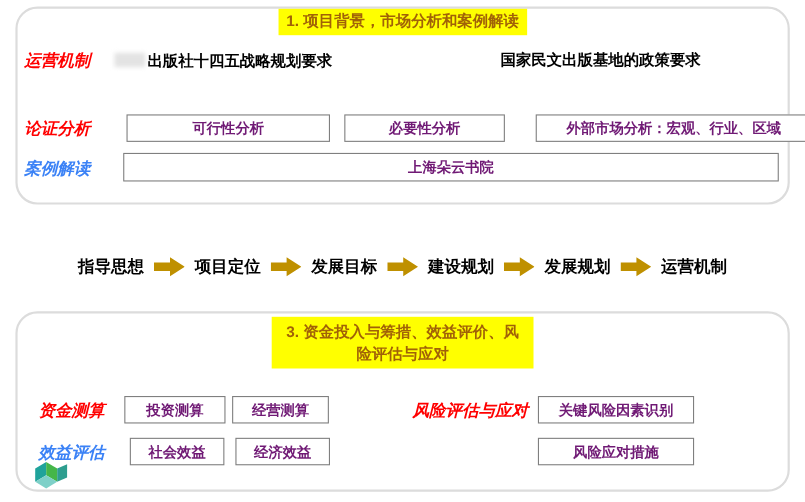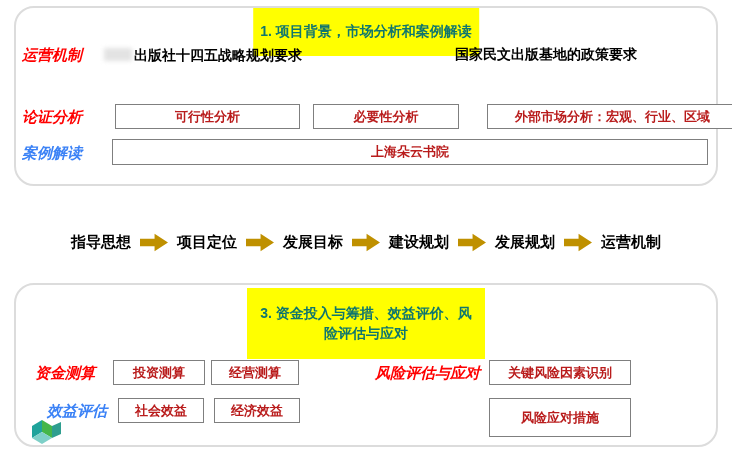--- a/index.html
+++ b/index.html
@@ -4,33 +4,33 @@
 <style>
   * { margin:0; padding:0; box-sizing:border-box; }
   html,body { background:#ffffff; }
   .slide {
     position:relative; width:732px; height:456px; background:#ffffff;
     font-family:"Liberation Sans","DejaVu Sans",sans-serif; overflow:hidden;
   }
   .panel { position:absolute; border:2px solid #dcdcdc; border-radius:20px; background:#ffffff; }
   .panel-top { left:14px; top:6px; width:704px; height:180px; }
   .panel-bottom { left:14px; top:283px; width:704px; height:164px; }
-  .hl { background:#FFFF00; color:#0f766e; font-weight:bold; font-size:14px; padding:15px 7px; }
+  .hl { background:#FFFF00; color:#a16207; font-weight:bold; font-size:14px; padding:3px 7px; }
   .hl-center { position:absolute; left:50%; transform:translateX(-50%); white-space:nowrap; }
   .hl-wrap { position:absolute; left:50%; transform:translateX(-50%); max-width:238px; text-align:center; line-height:1.45; white-space:normal; }
   .t1 { top:8px; }
   .t2 { top:190px; }
   .t3 { top:288px; }
   .lbl { position:absolute; font-weight:bold; font-style:italic; font-size:15px; white-space:nowrap; }
   .red { color:#FF0000; }
   .blue { color:#3b82f6; }
   .box {
     position:absolute; border:1px solid #7f7f7f; background:#fff;
     display:flex; align-items:center; justify-content:center;
-    font-weight:bold; font-size:13px; color:#b91c1c; white-space:nowrap;
+    font-weight:bold; font-size:13px; color:#701a75; white-space:nowrap;
   }
   .btext { position:absolute; font-weight:bold; font-size:14px; color:#000; white-space:nowrap; }
   .flow {
     position:absolute; top:233px; left:0; width:732px;
     display:flex; justify-content:center; align-items:center; gap:9px;
   }
   .step { font-weight:bold; font-size:15px; color:#000; white-space:nowrap; }
   .arrow {
     width:28px; height:19px; background:#BF9000;
     clip-path:polygon(0 30%, 52% 30%, 52% 4%, 100% 50%, 52% 96%, 52% 70%, 0 70%);
@@ -81,25 +81,25 @@
 
   <span class="hl hl-wrap t3">3. 资金投入与筹措、效益评价、风险评估与应对</span>
 
   <span class="lbl red" style="left:35px; top:364px;">资金测算</span>
   <div class="box" style="left:113px; top:360px; width:92px; height:25px;">投资测算</div>
   <div class="box" style="left:211px; top:360px; width:88px; height:25px;">经营测算</div>
 
   <span class="lbl red" style="left:375px; top:364px;">风险评估与应对</span>
   <div class="box" style="left:489px; top:360px; width:142px; height:25px;">关键风险因素识别</div>
 
-  <span class="lbl blue" style="left:35px; top:402px;margin-left:12px;">效益评估</span>
+  <span class="lbl blue" style="left:35px; top:402px;">效益评估</span>
   <div class="box" style="left:118px; top:398px; width:86px; height:25px;">社会效益</div>
   <div class="box" style="left:214px; top:398px; width:86px; height:25px;">经济效益</div>
 
-  <div class="box" style="left:489px; top:398px; width:142px; height:39px;">风险应对措施</div>
+  <div class="box" style="left:489px; top:398px; width:142px; height:25px;">风险应对措施</div>
 
   <svg class="logo" viewBox="0 0 38 32">
     <polygon points="4,10 14,4 14,16 4,22" fill="#1FA39B"></polygon>
     <polygon points="14,4 24,10 24,22 14,16" fill="#45B649"></polygon>
     <polygon points="4,22 14,16 24,22 14,28" fill="#7ED0C8"></polygon>
     <polygon points="24,10 33,6 33,18 24,22" fill="#2E9E8F"></polygon>
   </svg>
 
 </div>
 

